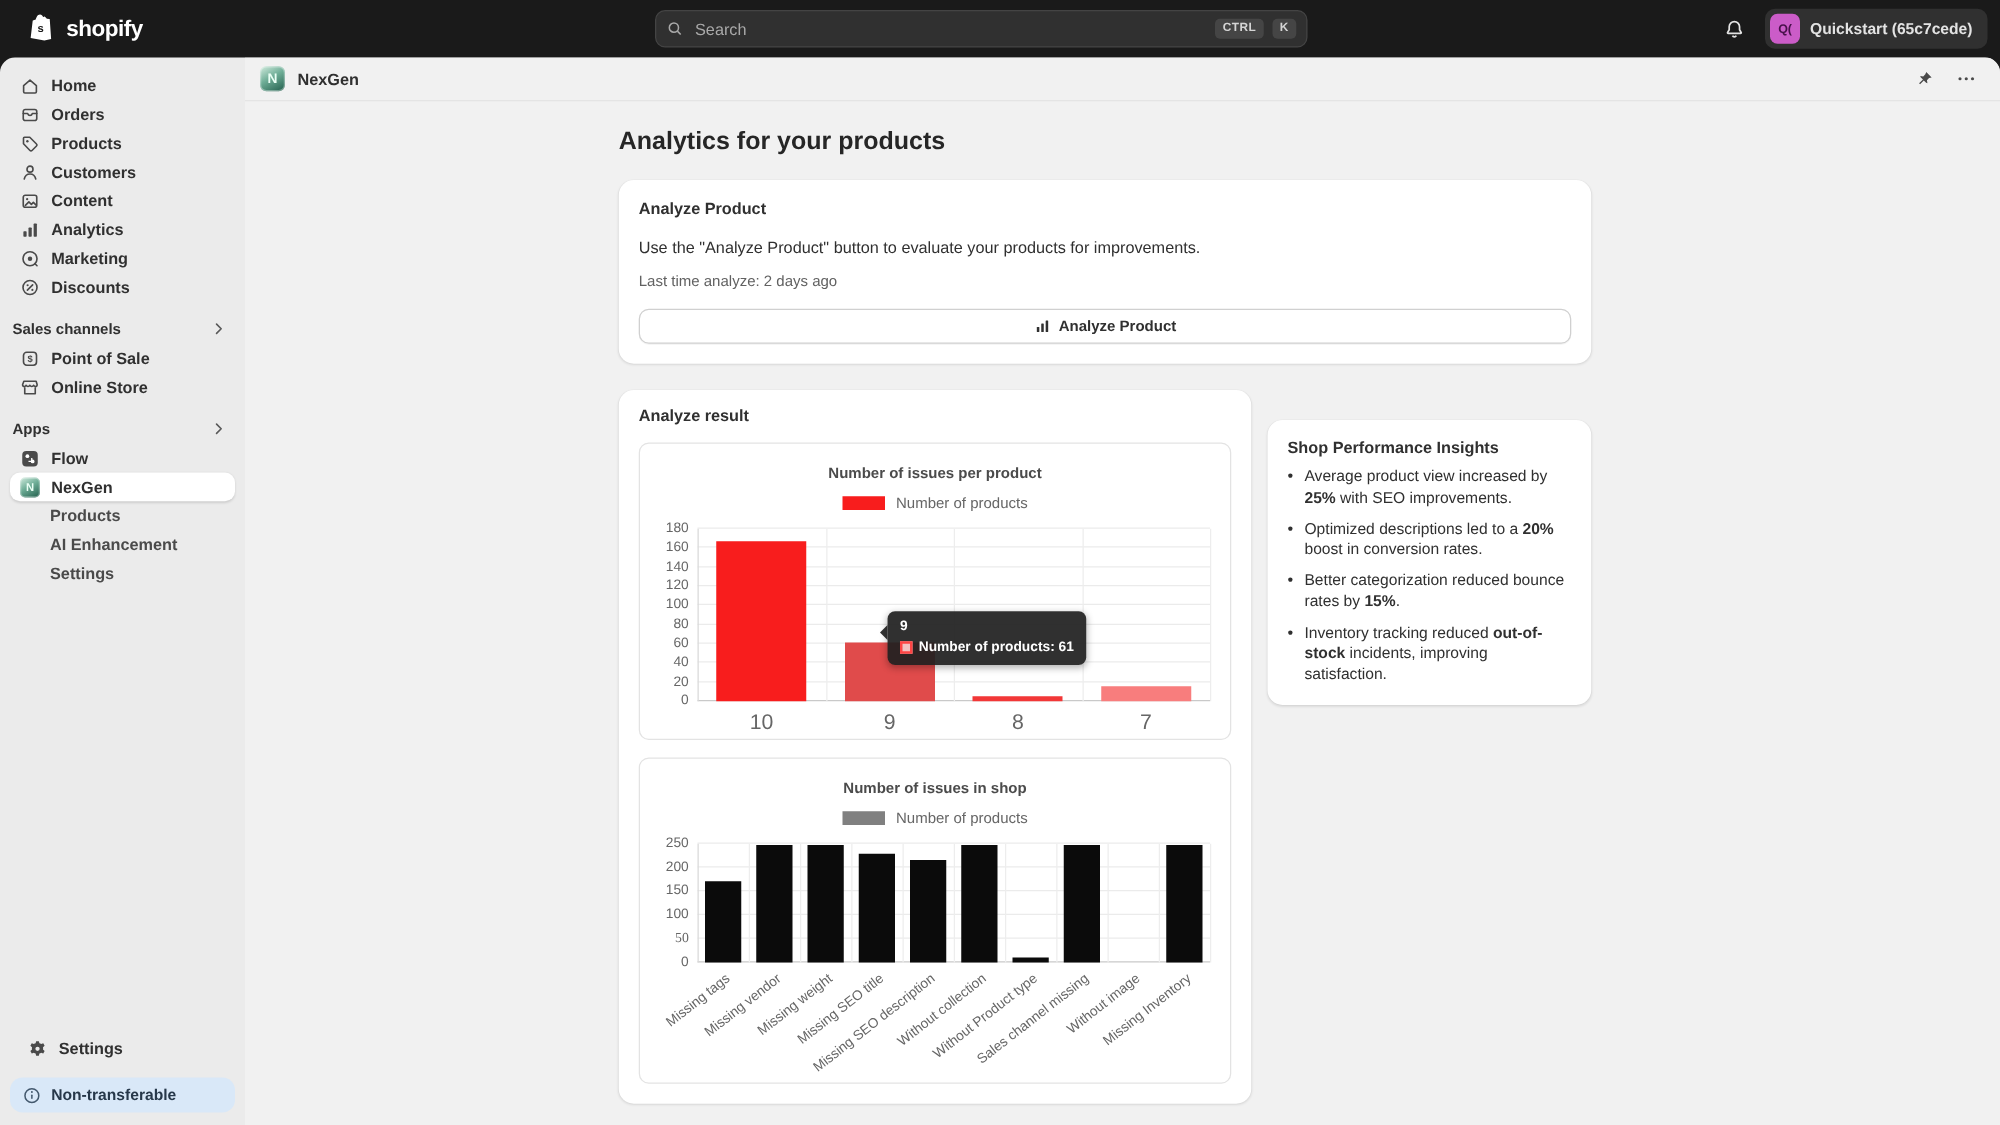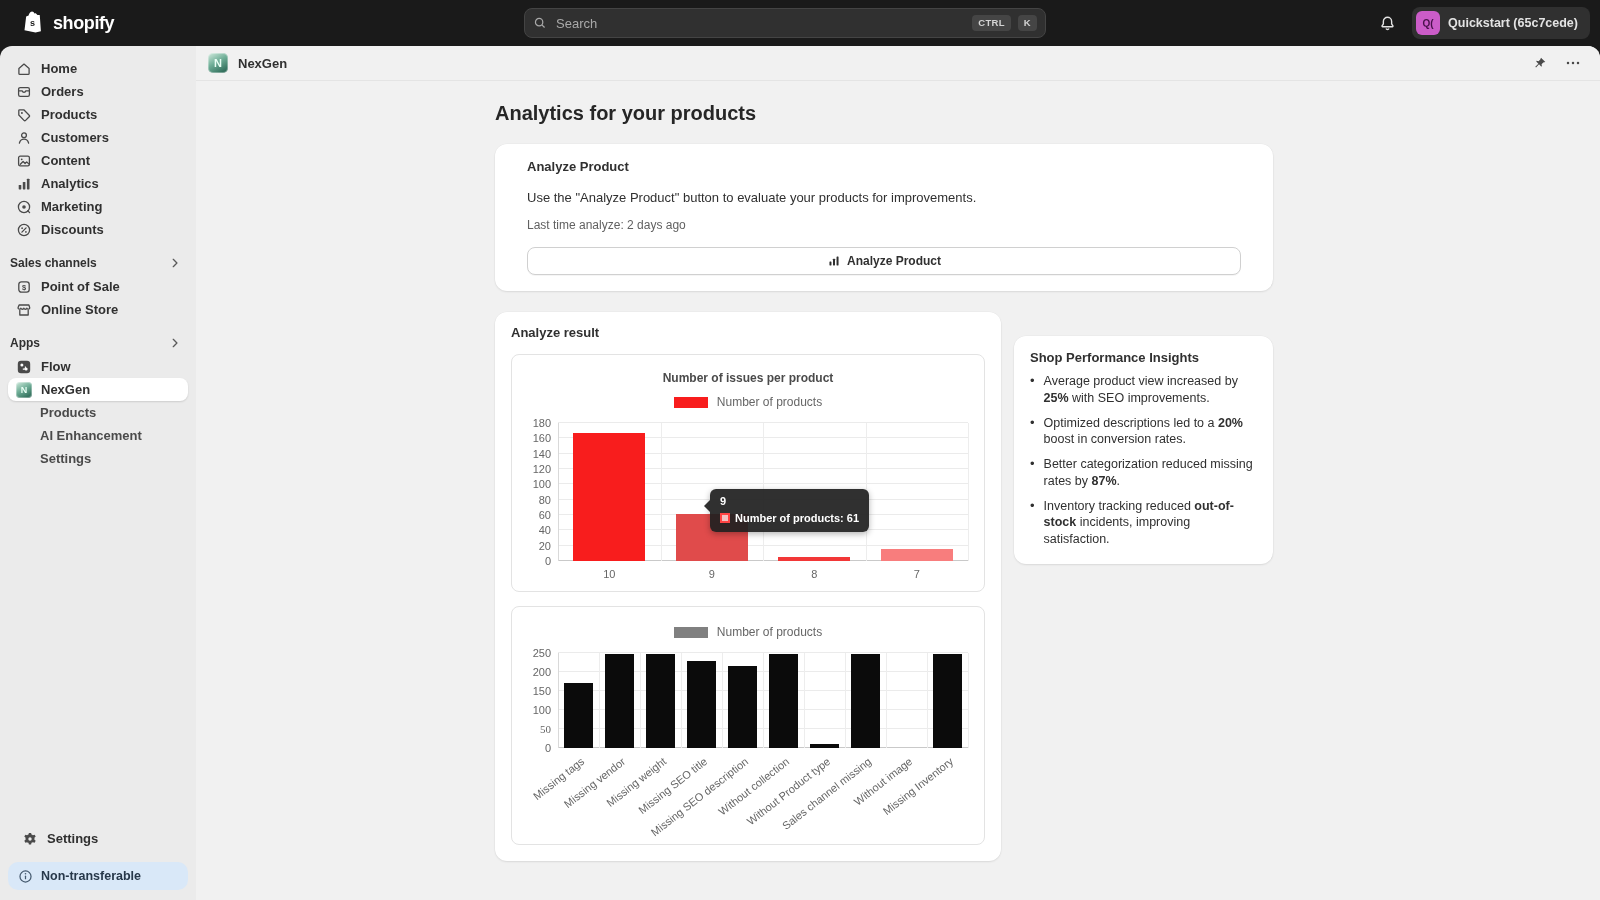--- a/index.html
+++ b/index.html
@@ -82,21 +82,21 @@
   }
   .appbar-title { font-size:13px; font-weight:650; margin-left:10px; }
   .appbar-actions { margin-left:auto; display:flex; align-items:center; gap:16px; color:#4a4a4a; }
   .iconbtn { width:18px; height:18px; display:grid; place-items:center; }
 
   .content { position:absolute; top:35px; left:0; right:0; bottom:0; overflow:hidden; }
   .container { width:778px; margin-left:299px; padding-top:21px; }
   h1.pagetitle { font-size:20px; font-weight:700; margin:0 0 19px 0; color:#262626; }
 
   .card { background:#fff; border-radius:12px; box-shadow:0 1px 2px rgba(0,0,0,.09),0 0 0 .5px rgba(0,0,0,.03); }
-  .analyze-card { padding:15px 32px 16px; }
+  .analyze-card { padding:15px 16px 16px; }
   .card-title { font-size:13px; font-weight:700; color:#303030; }
   .analyze-body { font-size:13px; margin-top:16px; color:#303030; }
   .analyze-last { font-size:12px; margin-top:13px; color:#616161; }
   .btn {
     margin-top:15px; display:flex; align-items:center; justify-content:center; gap:6px;
     height:28px; width:100%; border:1px solid #d0d0d0; border-radius:8px; background:#fff;
     font-size:12px; font-weight:650; color:#303030; font-family:inherit; cursor:pointer;
     box-shadow:0 1px 0 rgba(0,0,0,.04);
   }
   .row { display:flex; gap:13px; margin-top:21px; align-items:flex-start; }
@@ -112,21 +112,21 @@
   .plot { position:relative; }
   .c0 .plot { height:138px; }
   .c1 .plot { height:95px; }
   .gridline { position:absolute; left:0; right:0; height:1px; background:#ebebeb; }
   .gridline.zero { background:#c9c9c9; }
   .vline { position:absolute; top:0; bottom:0; width:1px; background:#ededed; }
   .vline.first { background:#d9d9d9; }
   .ytick { position:absolute; right:100%; padding-right:7px; font-size:11px; color:#666; line-height:11px; transform:translateY(50%); }
   .bar { position:absolute; bottom:0; }
   .xrow { position:relative; height:20px; margin:2px 6px 0 36px; }
-  .xrow span { position:absolute; transform:translateX(-50%); top:5px; font-size:11px; color:#666; }
+  .xrow span { position:absolute; transform:translateX(-50%); top:5px; font-size:17px; color:#666; }
   .xrot { position:relative; height:86px; margin:2px 6px 0 36px; }
   .xrot span {
     position:absolute; top:5px; font-size:11px; color:#666; white-space:nowrap;
     transform-origin:0 0; transform:rotate(-38deg) translateX(-100%);
   }
   .tooltip {
     position:absolute; left:152px; top:66px; z-index:5;
     background:rgba(32,32,32,.93); border-radius:6px; padding:6px 10px 8px;
     color:#fff; box-shadow:0 2px 6px rgba(0,0,0,.3); white-space:nowrap;
   }
@@ -445,20 +445,21 @@
               </div>
               <div class="xrow">
                   <span style="left: 12.5%;">10</span>
                   <span style="left: 37.5%;">9</span>
                   <span style="left: 62.5%;">8</span>
                   <span style="left: 87.5%;">7</span>
                 </div>
             </div>
 
             <div class="chartbox c1">
+              <div class="chart-title">Number of issues in shop</div>
               <div class="legend">
                 <span class="swatch" style="background: rgb(128, 128, 128);"></span>
                 <span>Number of products</span>
               </div>
               <div class="plotwrap">
                 <div class="plot">
                     <div class="gridline zero" style="bottom: 0%;"></div>
                     <span class="ytick" style="bottom: 0%;">0</span>
                     <div class="gridline" style="bottom: 20%;"></div>
                     <span class="ytick" style="bottom: 20%; font-family: Liberation Serif, serif;">50</span>
@@ -514,21 +515,21 @@
                 <li>
                   <span class="dot">•</span>
                   <span><span>Average product view increased by </span><b>25%</b><span> with SEO improvements.</span></span>
                 </li>
                 <li>
                   <span class="dot">•</span>
                   <span><span>Optimized descriptions led to a </span><b>20%</b><span> boost in conversion rates.</span></span>
                 </li>
                 <li>
                   <span class="dot">•</span>
-                  <span><span>Better categorization reduced missing rates by </span><b>87%</b><span>.</span></span>
+                  <span><span>Better categorization reduced bounce rates by </span><b>15%</b><span>.</span></span>
                 </li>
                 <li>
                   <span class="dot">•</span>
                   <span><span>Inventory tracking reduced </span><b>out-of-stock</b><span> incidents, improving satisfaction.</span></span>
                 </li>
               </ul>
           </div>
         </div>
       </div>
     </div>

